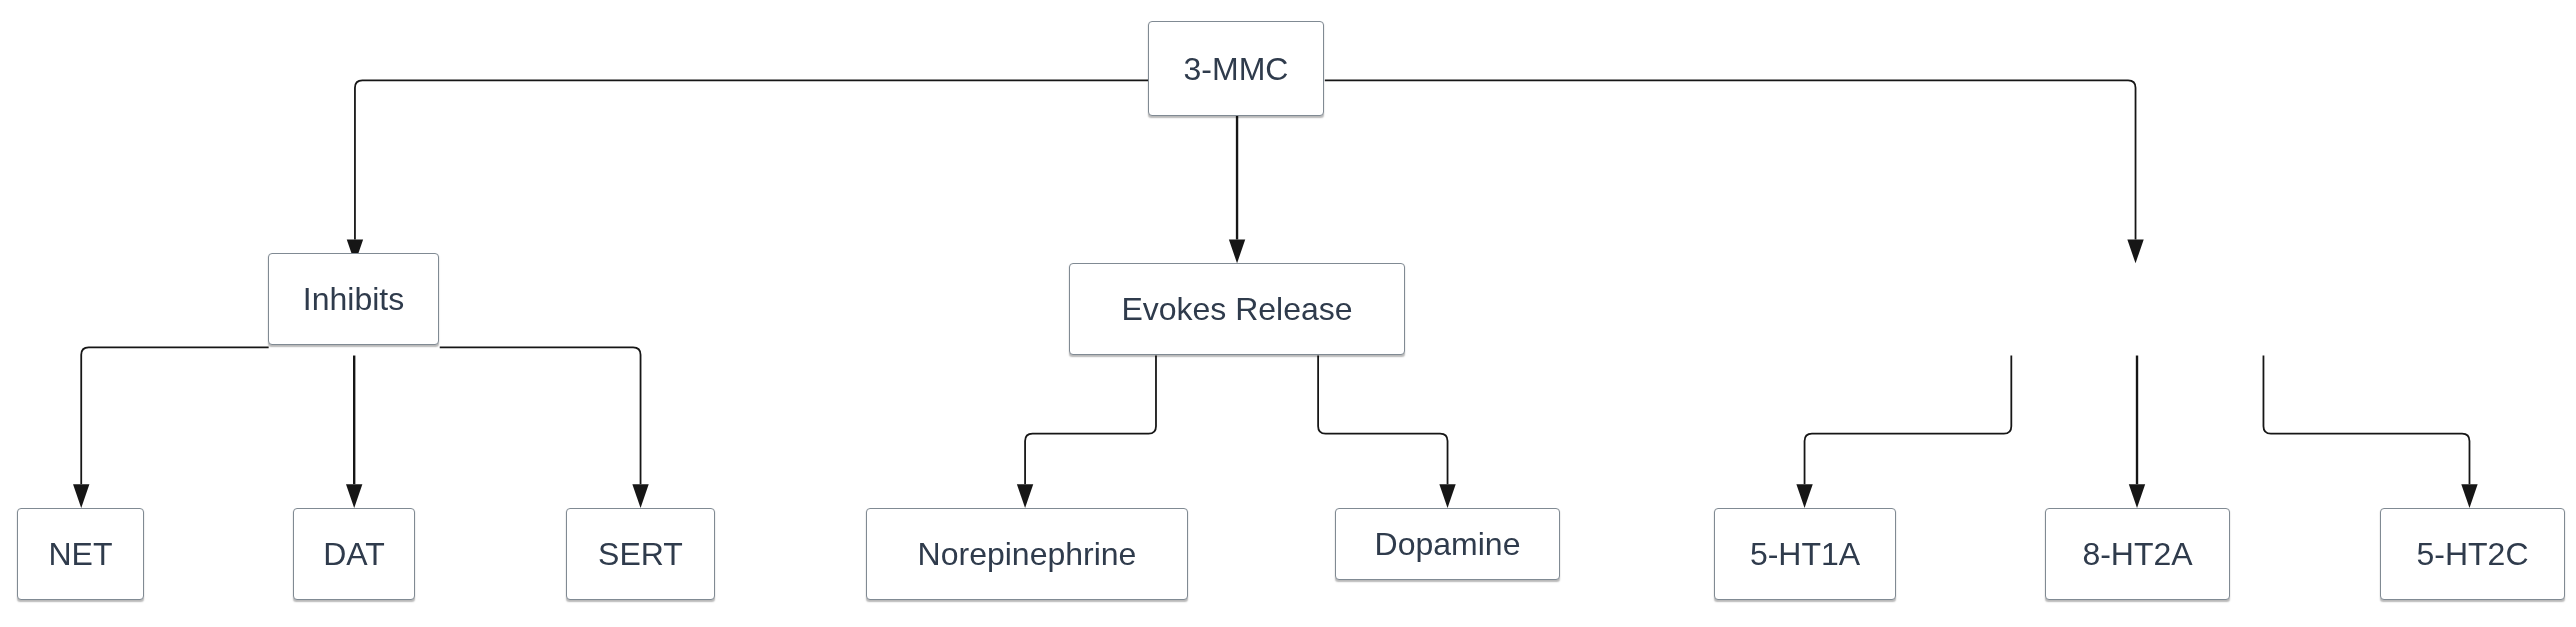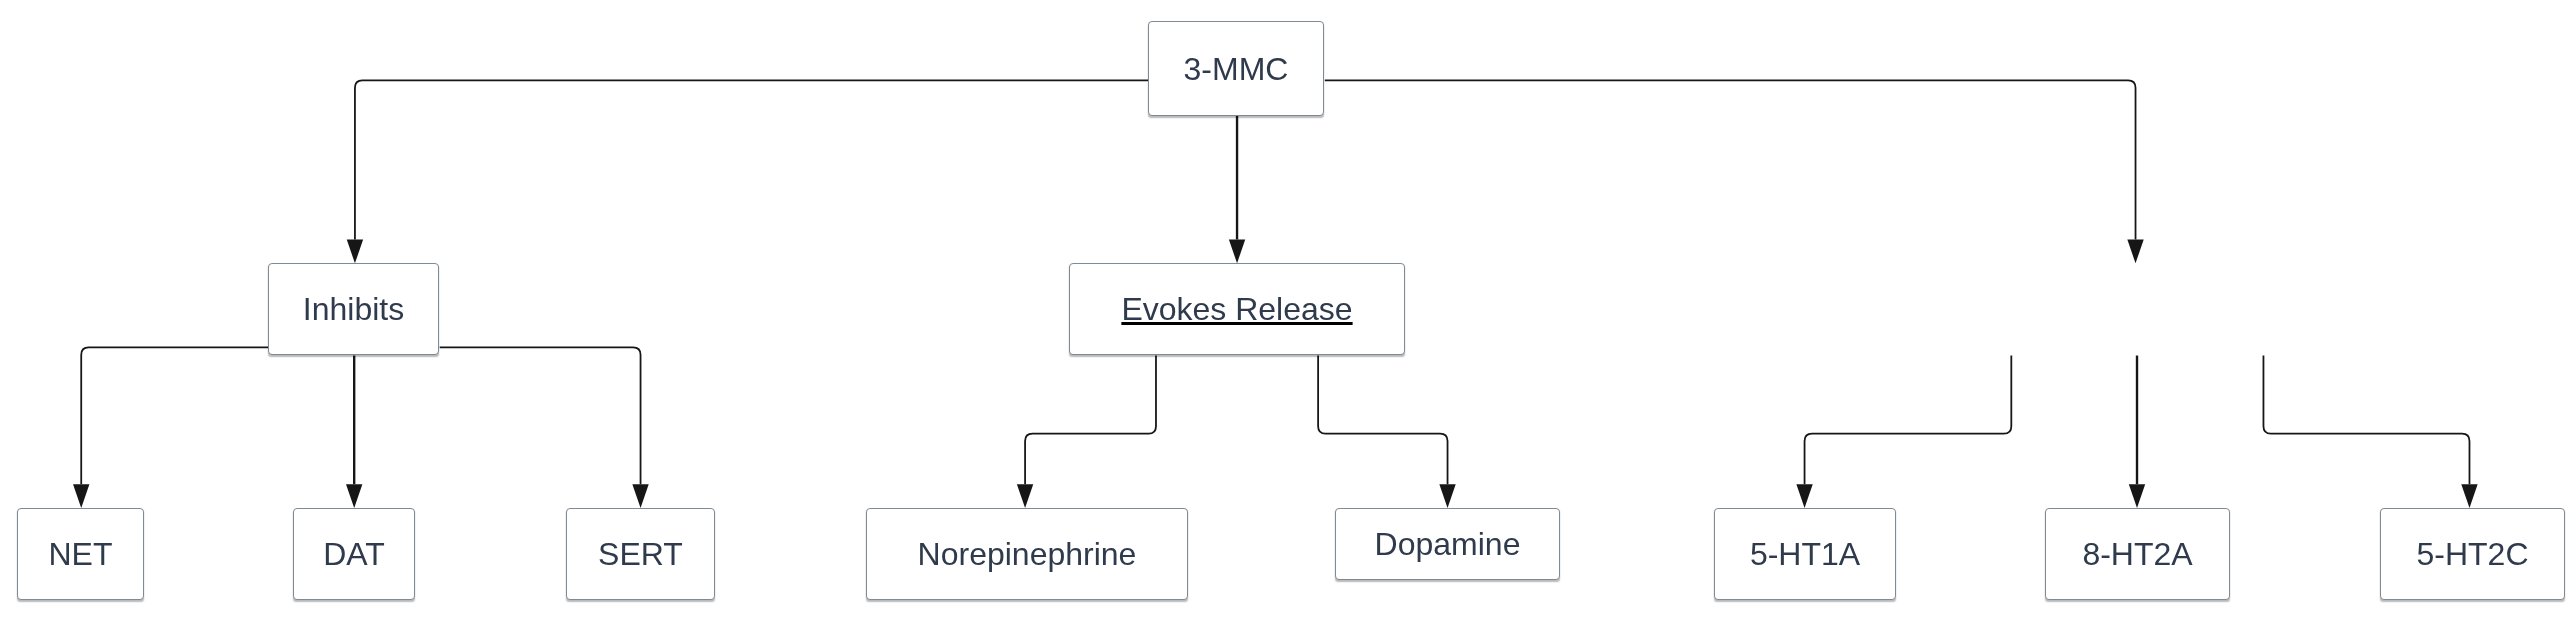--- a/index.html
+++ b/index.html
@@ -76,24 +76,24 @@
     <polygon points="2861,651 2883,651 2872,683"></polygon>
 
     <path d="M 3042 478 L 3042 573 Q 3042 583 3052 583 L 3309 583 Q 3319 583 3319 593 L 3319 651"></path>
     <polygon points="3308,651 3330,651 3319,683"></polygon>
   </svg>
 
   <div class="node" style="left:1148px;top:21px;width:176px;height:95px;">
     <span class="node-label">3-MMC</span>
   </div>
 
-  <div class="node" style="left:268px;top:263px;width:171px;height:92px;">
+  <div class="node" style="left:268px;top:253px;width:171px;height:92px;">
     <span class="node-label">Inhibits</span>
   </div>
-  <div class="node" style="left:1069px;top:263px;width:336px;height:92px;text-decoration:underline;">
+  <div class="node" style="left:1069px;top:263px;width:336px;height:92px;">
     <span class="node-label">Evokes Release</span>
   </div>
 
   <div class="node" style="left:293px;top:508px;width:122px;height:92px;">
     <span class="node-label">DAT</span>
   </div>
   <div class="node" style="left:17px;top:508px;width:127px;height:92px;">
     <span class="node-label">NET</span>
   </div>
   <div class="node" style="left:566px;top:508px;width:149px;height:92px;">

